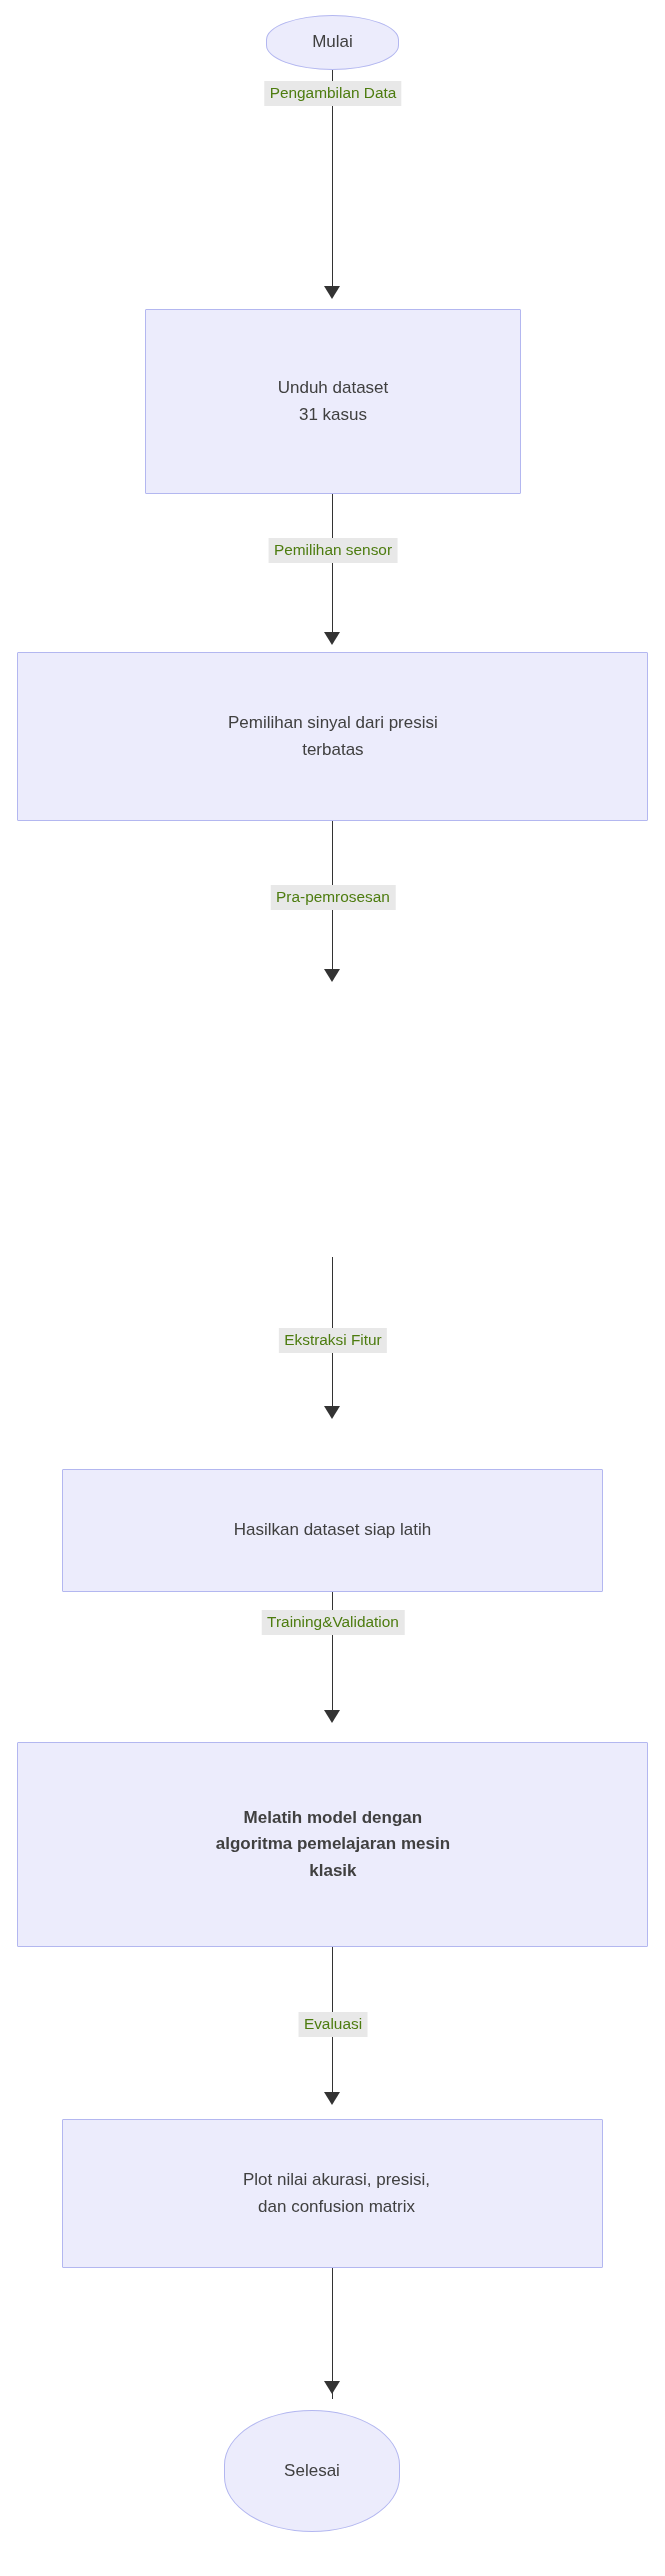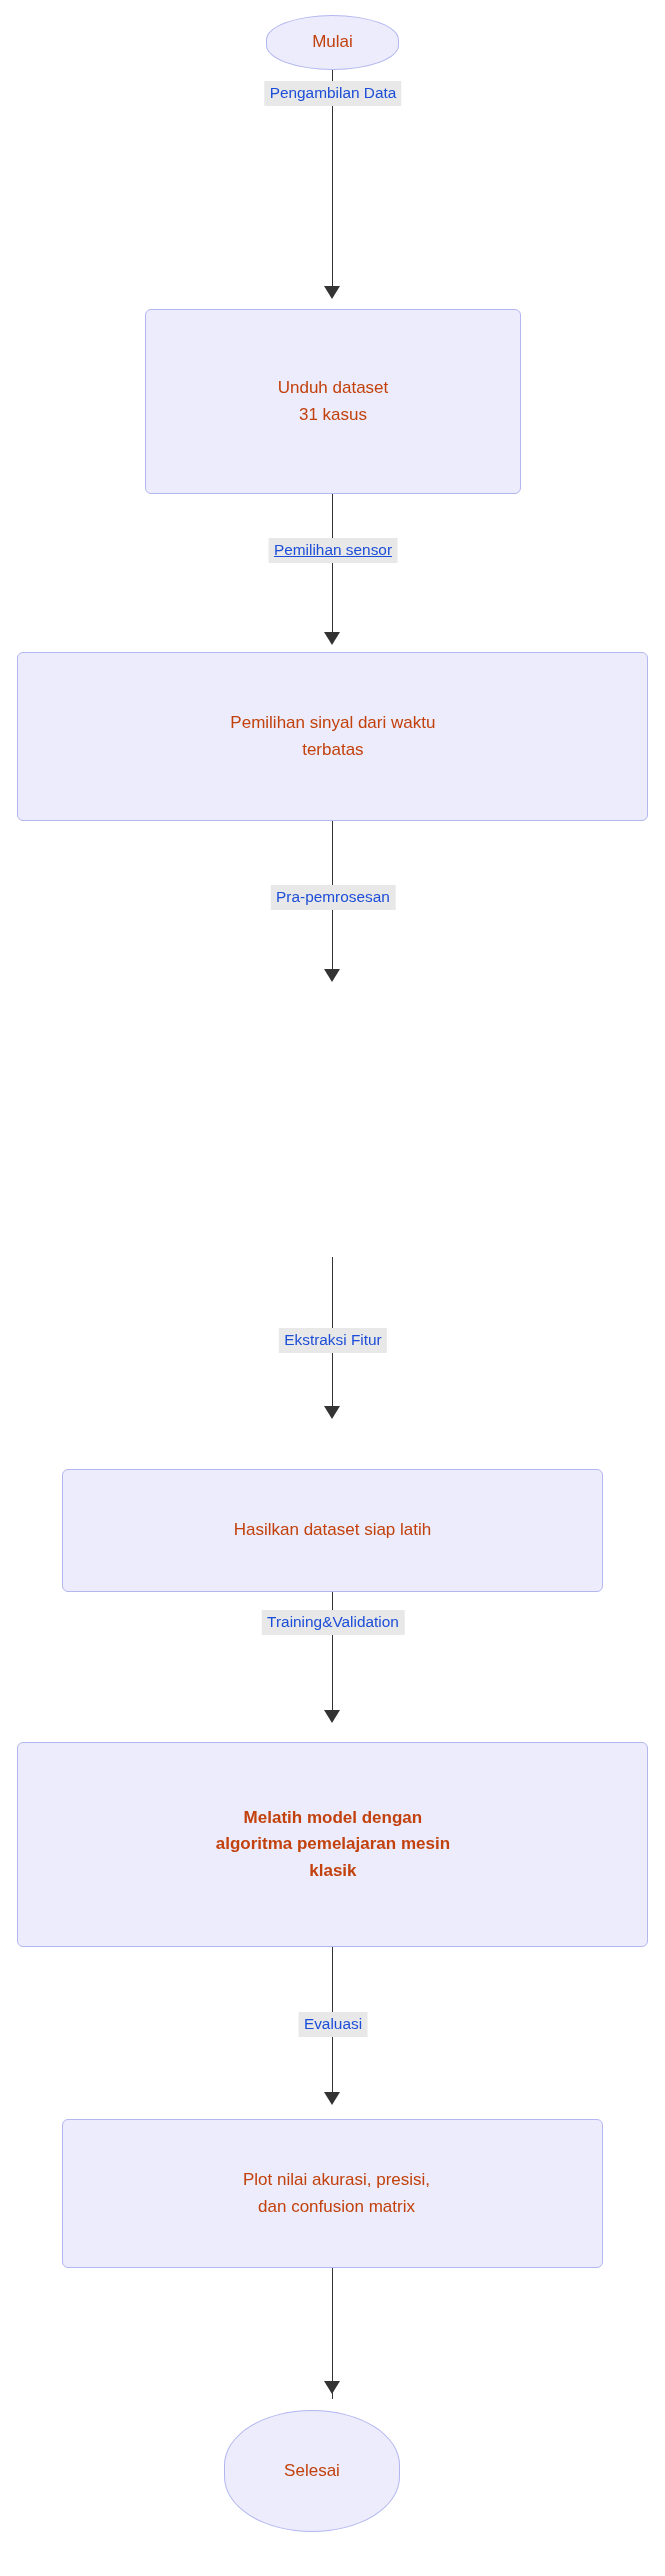--- a/index.html
+++ b/index.html
@@ -16,34 +16,34 @@
     width: 666px;
     height: 2576px;
     background: #ffffff;
     overflow: hidden;
   }
   .node {
     position: absolute;
     box-sizing: border-box;
     background: #ececfc;
     border: 1.3px solid #b3b7f0;
-    color: #c2410c;
+    color: #404040;
     display: flex;
     align-items: center;
     justify-content: center;
     text-align: center;
     line-height: 1.55;
     font-size: 17px;
     z-index: 2;
   }
   .node.terminal {
     border-radius: 50% / 45%;
   }
   .node.process {
-    border-radius: 6px;
+    border-radius: 1px;
   }
   .node .node-label {
     white-space: pre-line;
     padding: 0 9.4px;
   }
   .edge-line {
     position: absolute;
     width: 1.3px;
     background: #333333;
     z-index: 1;
@@ -54,21 +54,21 @@
     height: 0;
     border-left: 8.7px solid transparent;
     border-right: 8.7px solid transparent;
     border-top: 13.4px solid #333333;
     z-index: 3;
   }
   .edge-label {
     position: absolute;
     transform: translateX(-50%);
     background: #e8e8e8;
-    color: #1d4ed8;
+    color: #4d7c0f;
     font-size: 15.4px;
     line-height: 1.2;
     padding: 2.7px 5.4px 4px 5.4px;
     white-space: nowrap;
     z-index: 4;
   }
 </style>
 </head>
 <body>
 
@@ -82,24 +82,24 @@
   <div class="edge-arrow" style="left:324px; top:286px;"></div>
   <div class="edge-label" style="left:333px; top:81px;">Pengambilan Data</div>
 
   <div class="node process" style="left:145px; top:309px; width:376px; height:185px;">
     <span class="node-label">Unduh dataset
 31 kasus</span>
   </div>
 
   <div class="edge-line" style="left:332px; top:493px; height:144px;"></div>
   <div class="edge-arrow" style="left:324px; top:632px;"></div>
-  <div class="edge-label" style="left:333px; top:538px;text-decoration:underline;">Pemilihan sensor</div>
+  <div class="edge-label" style="left:333px; top:538px;">Pemilihan sensor</div>
 
   <div class="node process" style="left:17.4px; top:652px; width:631px; height:169px;">
-    <span class="node-label">Pemilihan sinyal dari waktu
+    <span class="node-label">Pemilihan sinyal dari presisi
 terbatas</span>
   </div>
 
   <div class="edge-line" style="left:332px; top:821px; height:153px;"></div>
   <div class="edge-arrow" style="left:324px; top:969px;"></div>
   <div class="edge-label" style="left:333px; top:885px;">Pra-pemrosesan</div>
 
 
   <div class="edge-line" style="left:332px; top:1257px; height:154px;"></div>
   <div class="edge-arrow" style="left:324px; top:1406px;"></div>

